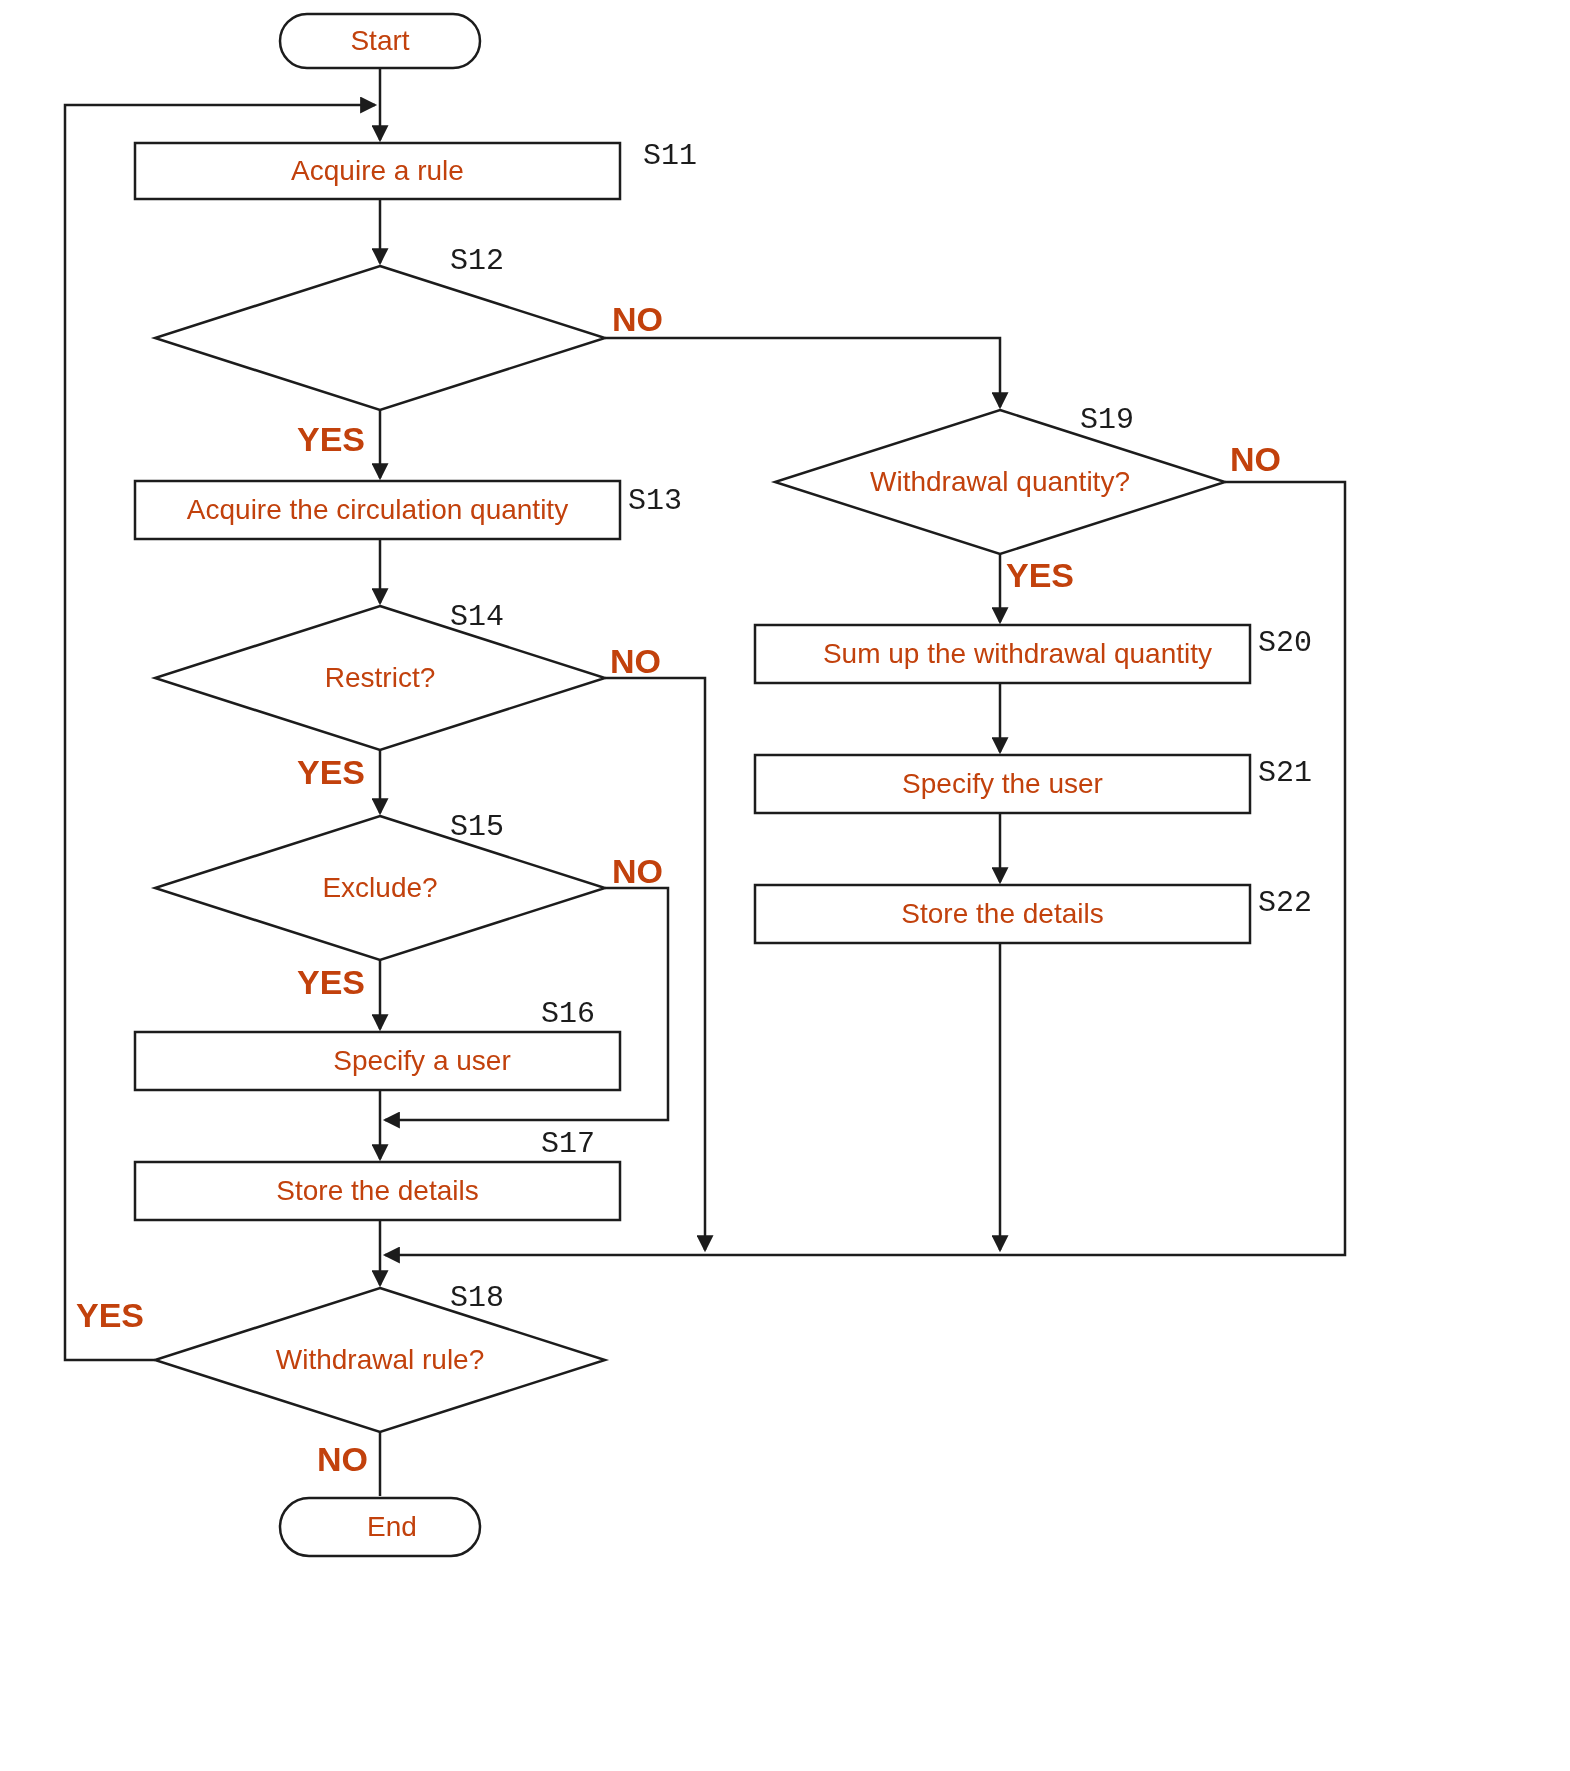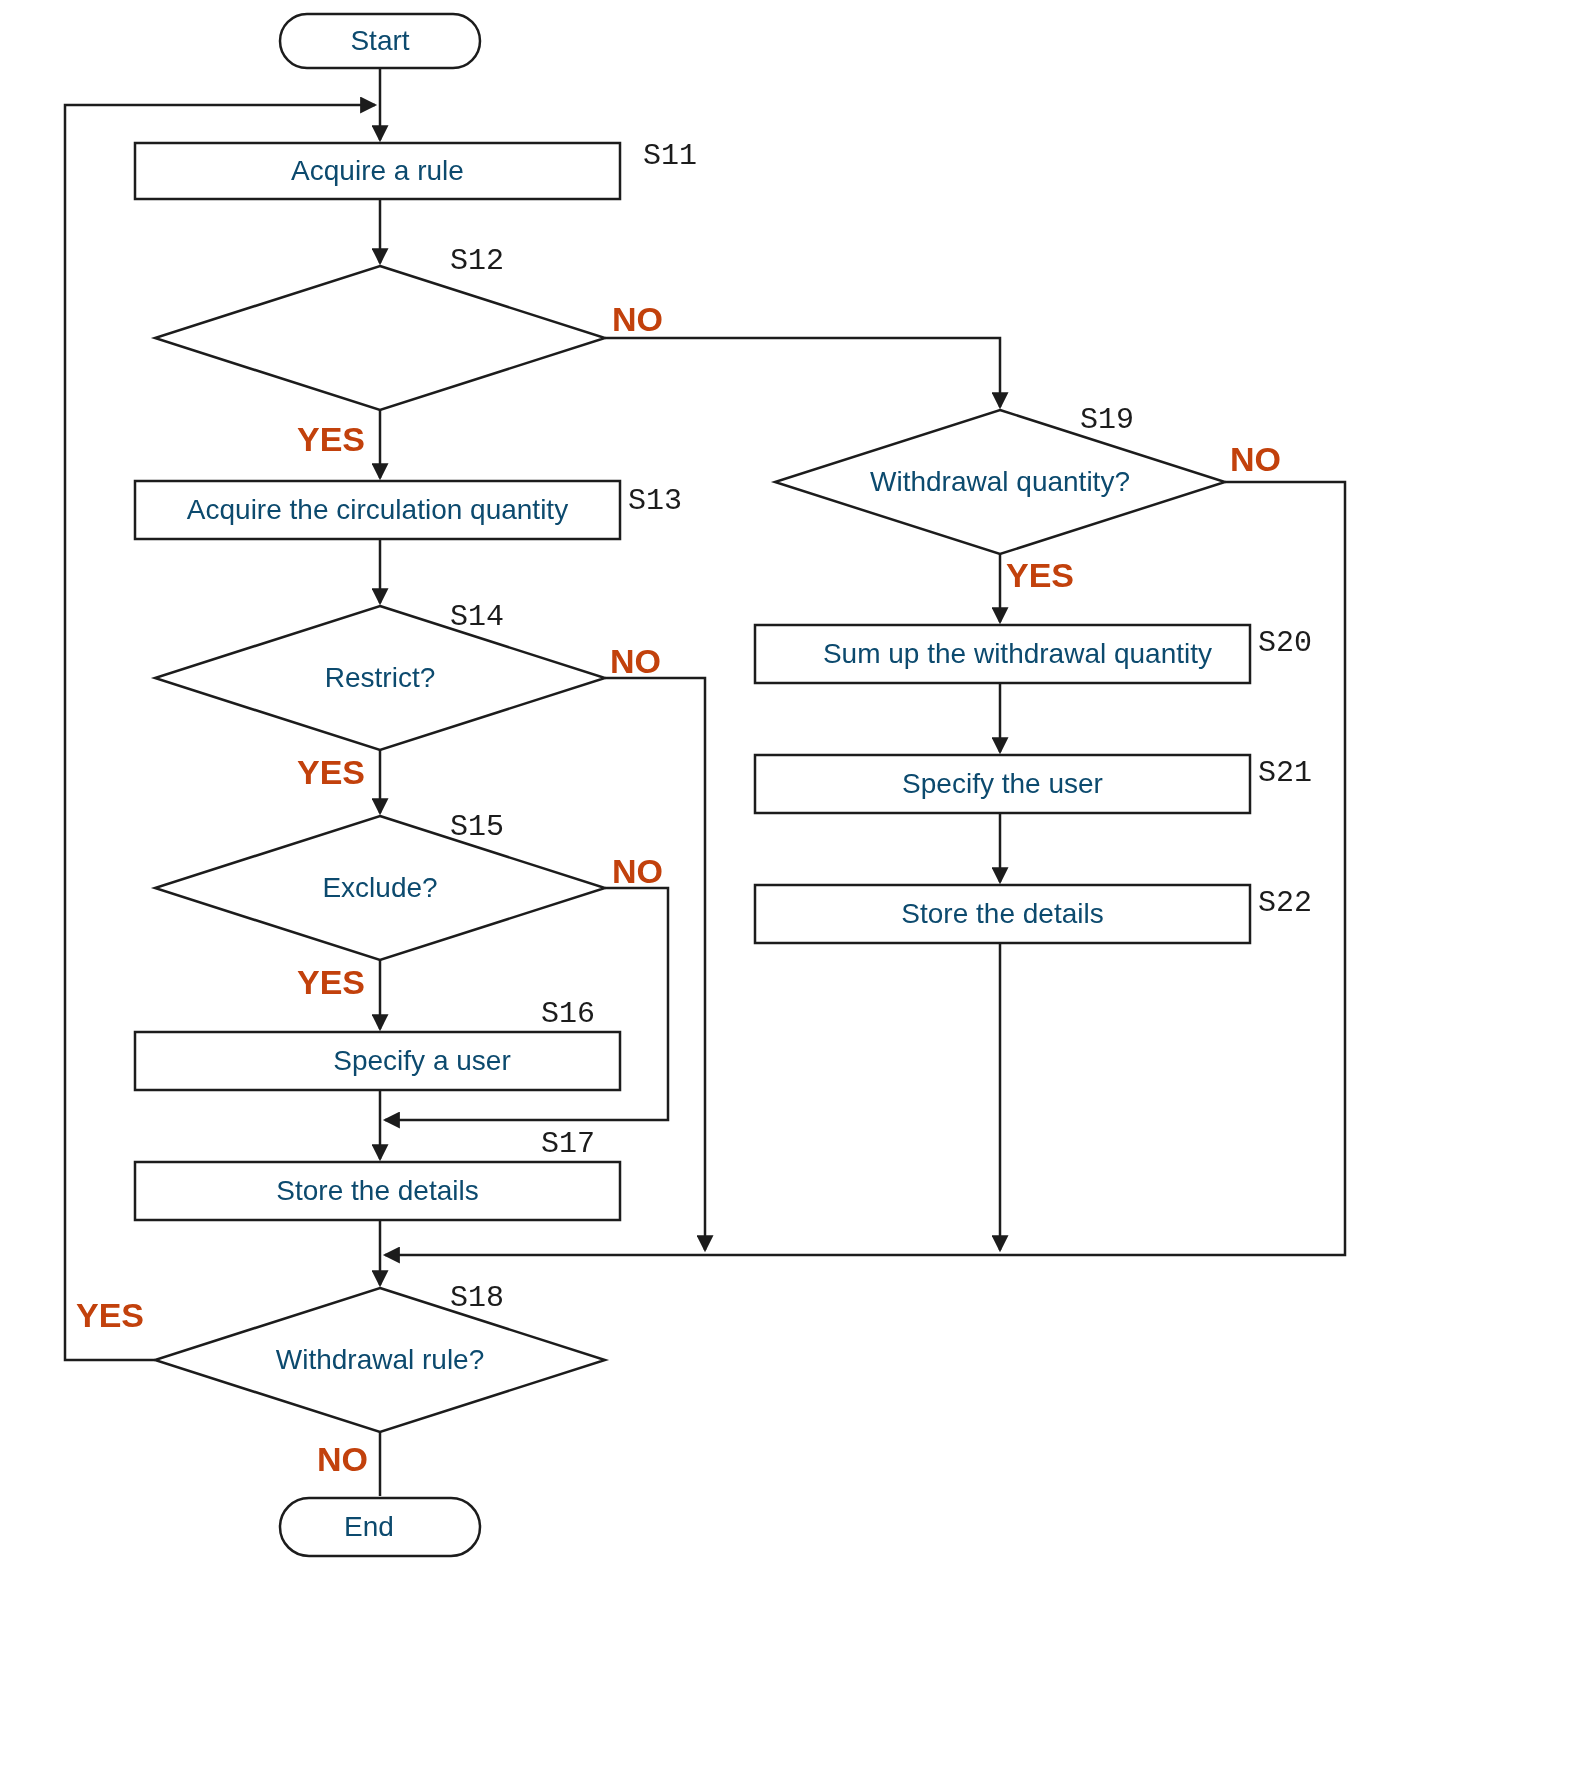--- a/index.html
+++ b/index.html
@@ -1,20 +1,20 @@
 <!DOCTYPE html>
 <html><head>
 <meta charset="utf-8">
 <style>
   html,body{margin:0;padding:0;background:#ffffff;}
   #canvas{position:relative;width:1570px;height:1771px;background:#ffffff;
           font-family:"Liberation Sans", sans-serif;color:#1c1c1c;overflow:hidden;}
   #wires{position:absolute;left:0;top:0;}
   .txt{position:absolute;display:flex;align-items:center;justify-content:center;
-       text-align:center;font-size:28px;line-height:1.12;color:#0c4a6e;}
+       text-align:center;font-size:28px;line-height:1.12;color:#c2410c;}
   .step{position:absolute;font-size:30px;white-space:nowrap;color:#1c1c1c;font-family:Liberation Mono, monospace;}
   .branch{position:absolute;font-size:34px;white-space:nowrap;color:#c2410c;font-weight:bold;}
 </style>
 </head>
 <body>
 
 <div id="canvas">
 
   <svg id="wires" width="1570" height="1771" viewBox="0 0 1570 1771">
     <defs>
@@ -67,21 +67,21 @@
   <div class="txt" style="left:135px;top:481px;width:485px;height:58px">Acquire the circulation quantity</div>
   <div class="txt" style="left:165px;top:610px;width:430px;height:136px">Restrict?</div>
   <div class="txt" style="left:165px;top:820px;width:430px;height:136px">Exclude?</div>
   <div class="txt" style="left:135px;top:1032px;width:574px;height:58px">Specify a user</div>
   <div class="txt" style="left:135px;top:1162px;width:485px;height:58px">Store the details</div>
   <div class="txt" style="left:165px;top:1292px;width:430px;height:136px">Withdrawal rule?</div>
   <div class="txt" style="left:785px;top:414px;width:430px;height:136px">Withdrawal quantity?</div>
   <div class="txt" style="left:755px;top:625px;width:525px;height:58px">Sum up the withdrawal quantity</div>
   <div class="txt" style="left:755px;top:755px;width:495px;height:58px">Specify the user</div>
   <div class="txt" style="left:755px;top:885px;width:495px;height:58px">Store the details</div>
-  <div class="txt" style="left:269px;top:1498px;width:200px;height:58px">End</div>
+  <div class="txt" style="left:292px;top:1498px;width:200px;height:58px">End</div>
 
   <div class="step" style="left:643px;top:139px">S11</div>
   <div class="step" style="left:450px;top:244px">S12</div>
   <div class="step" style="left:628px;top:484px">S13</div>
   <div class="step" style="left:450px;top:600px">S14</div>
   <div class="step" style="left:450px;top:810px">S15</div>
   <div class="step" style="left:541px;top:997px">S16</div>
   <div class="step" style="left:541px;top:1127px">S17</div>
   <div class="step" style="left:450px;top:1281px">S18</div>
   <div class="step" style="left:1080px;top:403px">S19</div>

